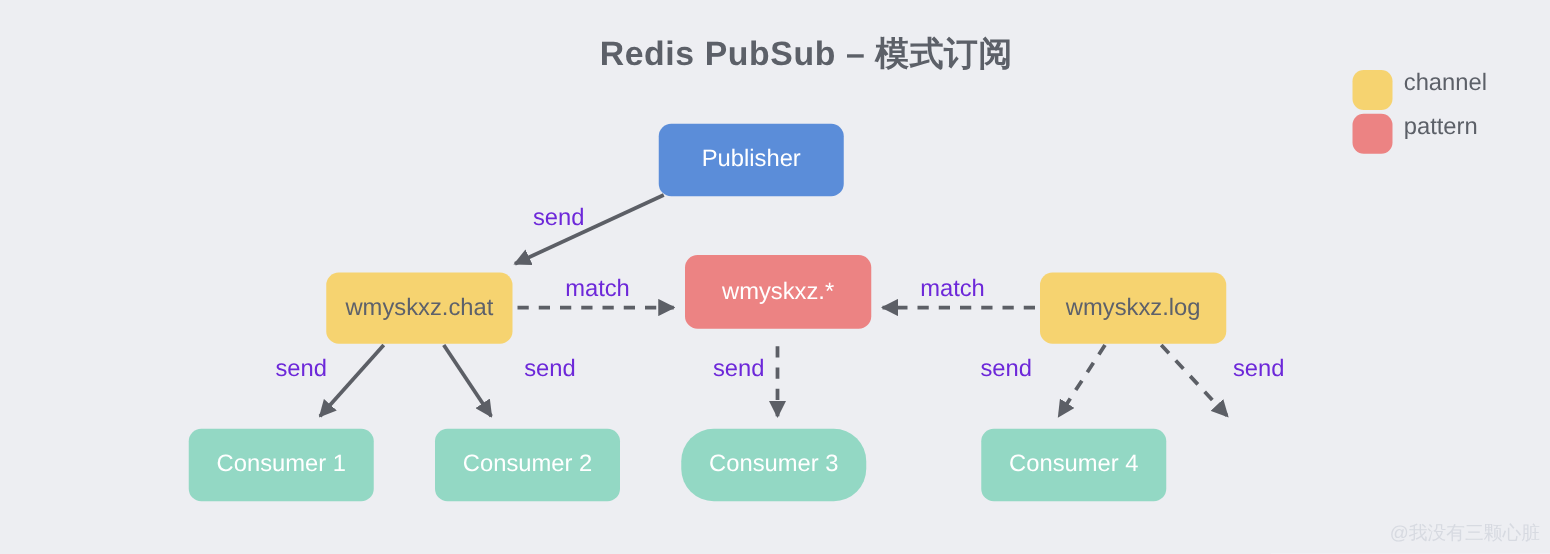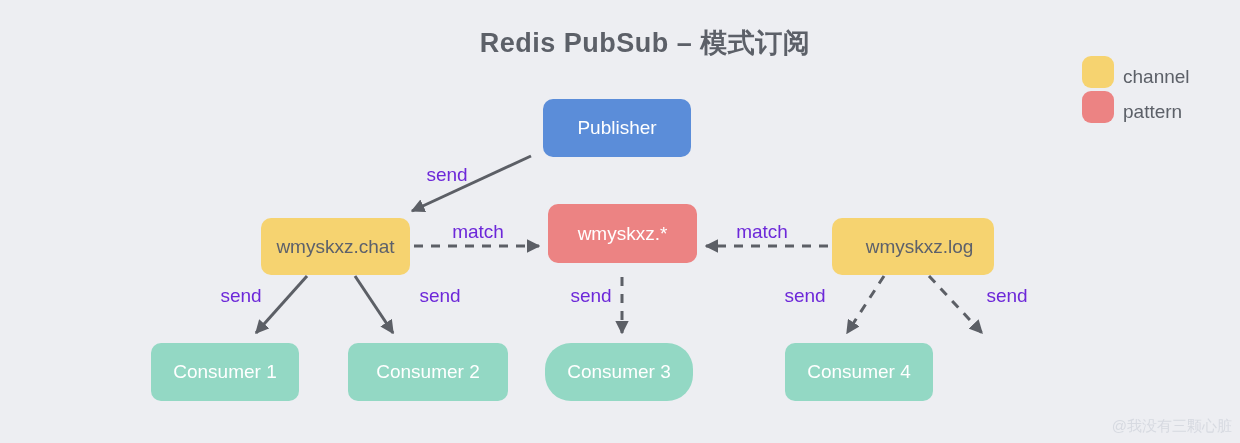--- a/index.html
+++ b/index.html
@@ -19,21 +19,21 @@
     color:#5C6068;
     letter-spacing:0.5px;
     margin-left:25px;
   }
   
   .legend{
     position:absolute;
     left:1082px;top:56px;
     display:flex;flex-direction:column;gap:3px;
   }
-  .legend-row{display:flex;align-items:flex-end;}
+  .legend-row{display:flex;align-items:flex-start;}
   .legend-swatch{
     width:32px;height:32px;border-radius:9px;flex:0 0 auto;
   }
   .legend-swatch.channel{background:#F6D370;}
   .legend-swatch.pattern{background:#EC8383;}
   .legend-label{
     margin-left:9px;
     font-size:19px;color:#5C6068;
   }
   
@@ -42,26 +42,26 @@
     border-radius:10px;
     display:flex;align-items:center;justify-content:center;
     font-size:19px;
     white-space:nowrap;
   }
   .node.publisher{background:#5B8DD9;color:#FFFFFF;}
   .node.channel{background:#F6D370;color:#5D616B;border-radius:10px;}
   .node.pattern{background:#EC8383;color:#FFFFFF;}
   .node.consumer{background:#93D8C4;color:#FFFFFF;}
 
-  #n-publisher{left:543px;top:99px;width:148px;height:58px;}
+  #n-publisher{left:527px;top:99px;width:148px;height:58px;}
   #n-chat{left:261px;top:218px;width:149px;height:57px;}
   #n-star{left:548px;top:204px;width:149px;height:59px;}
-  #n-log{left:832px;top:218px;width:149px;height:57px;padding-left:13px;}
+  #n-log{left:832px;top:218px;width:149px;height:57px;}
   #n-c1{left:151px;top:343px;width:148px;height:58px;}
-  #n-c2{left:348px;top:343px;width:160px;height:58px;}
+  #n-c2{left:348px;top:343px;width:148px;height:58px;}
   #n-c3{left:545px;top:343px;width:148px;height:58px;border-radius:26px;}
   #n-c4{left:745px;top:343px;width:148px;height:58px;margin-left:40px;}
   #n-c5{left:940px;top:343px;width:148px;height:58px;}
 
   
   svg.edges{position:absolute;left:0;top:0;width:1240px;height:443px;pointer-events:none;}
   .edge{stroke:#5C5F66;stroke-width:3;fill:none;}
   .edge.dashed{stroke-dasharray:9 8;}
 
   .edge-label{

